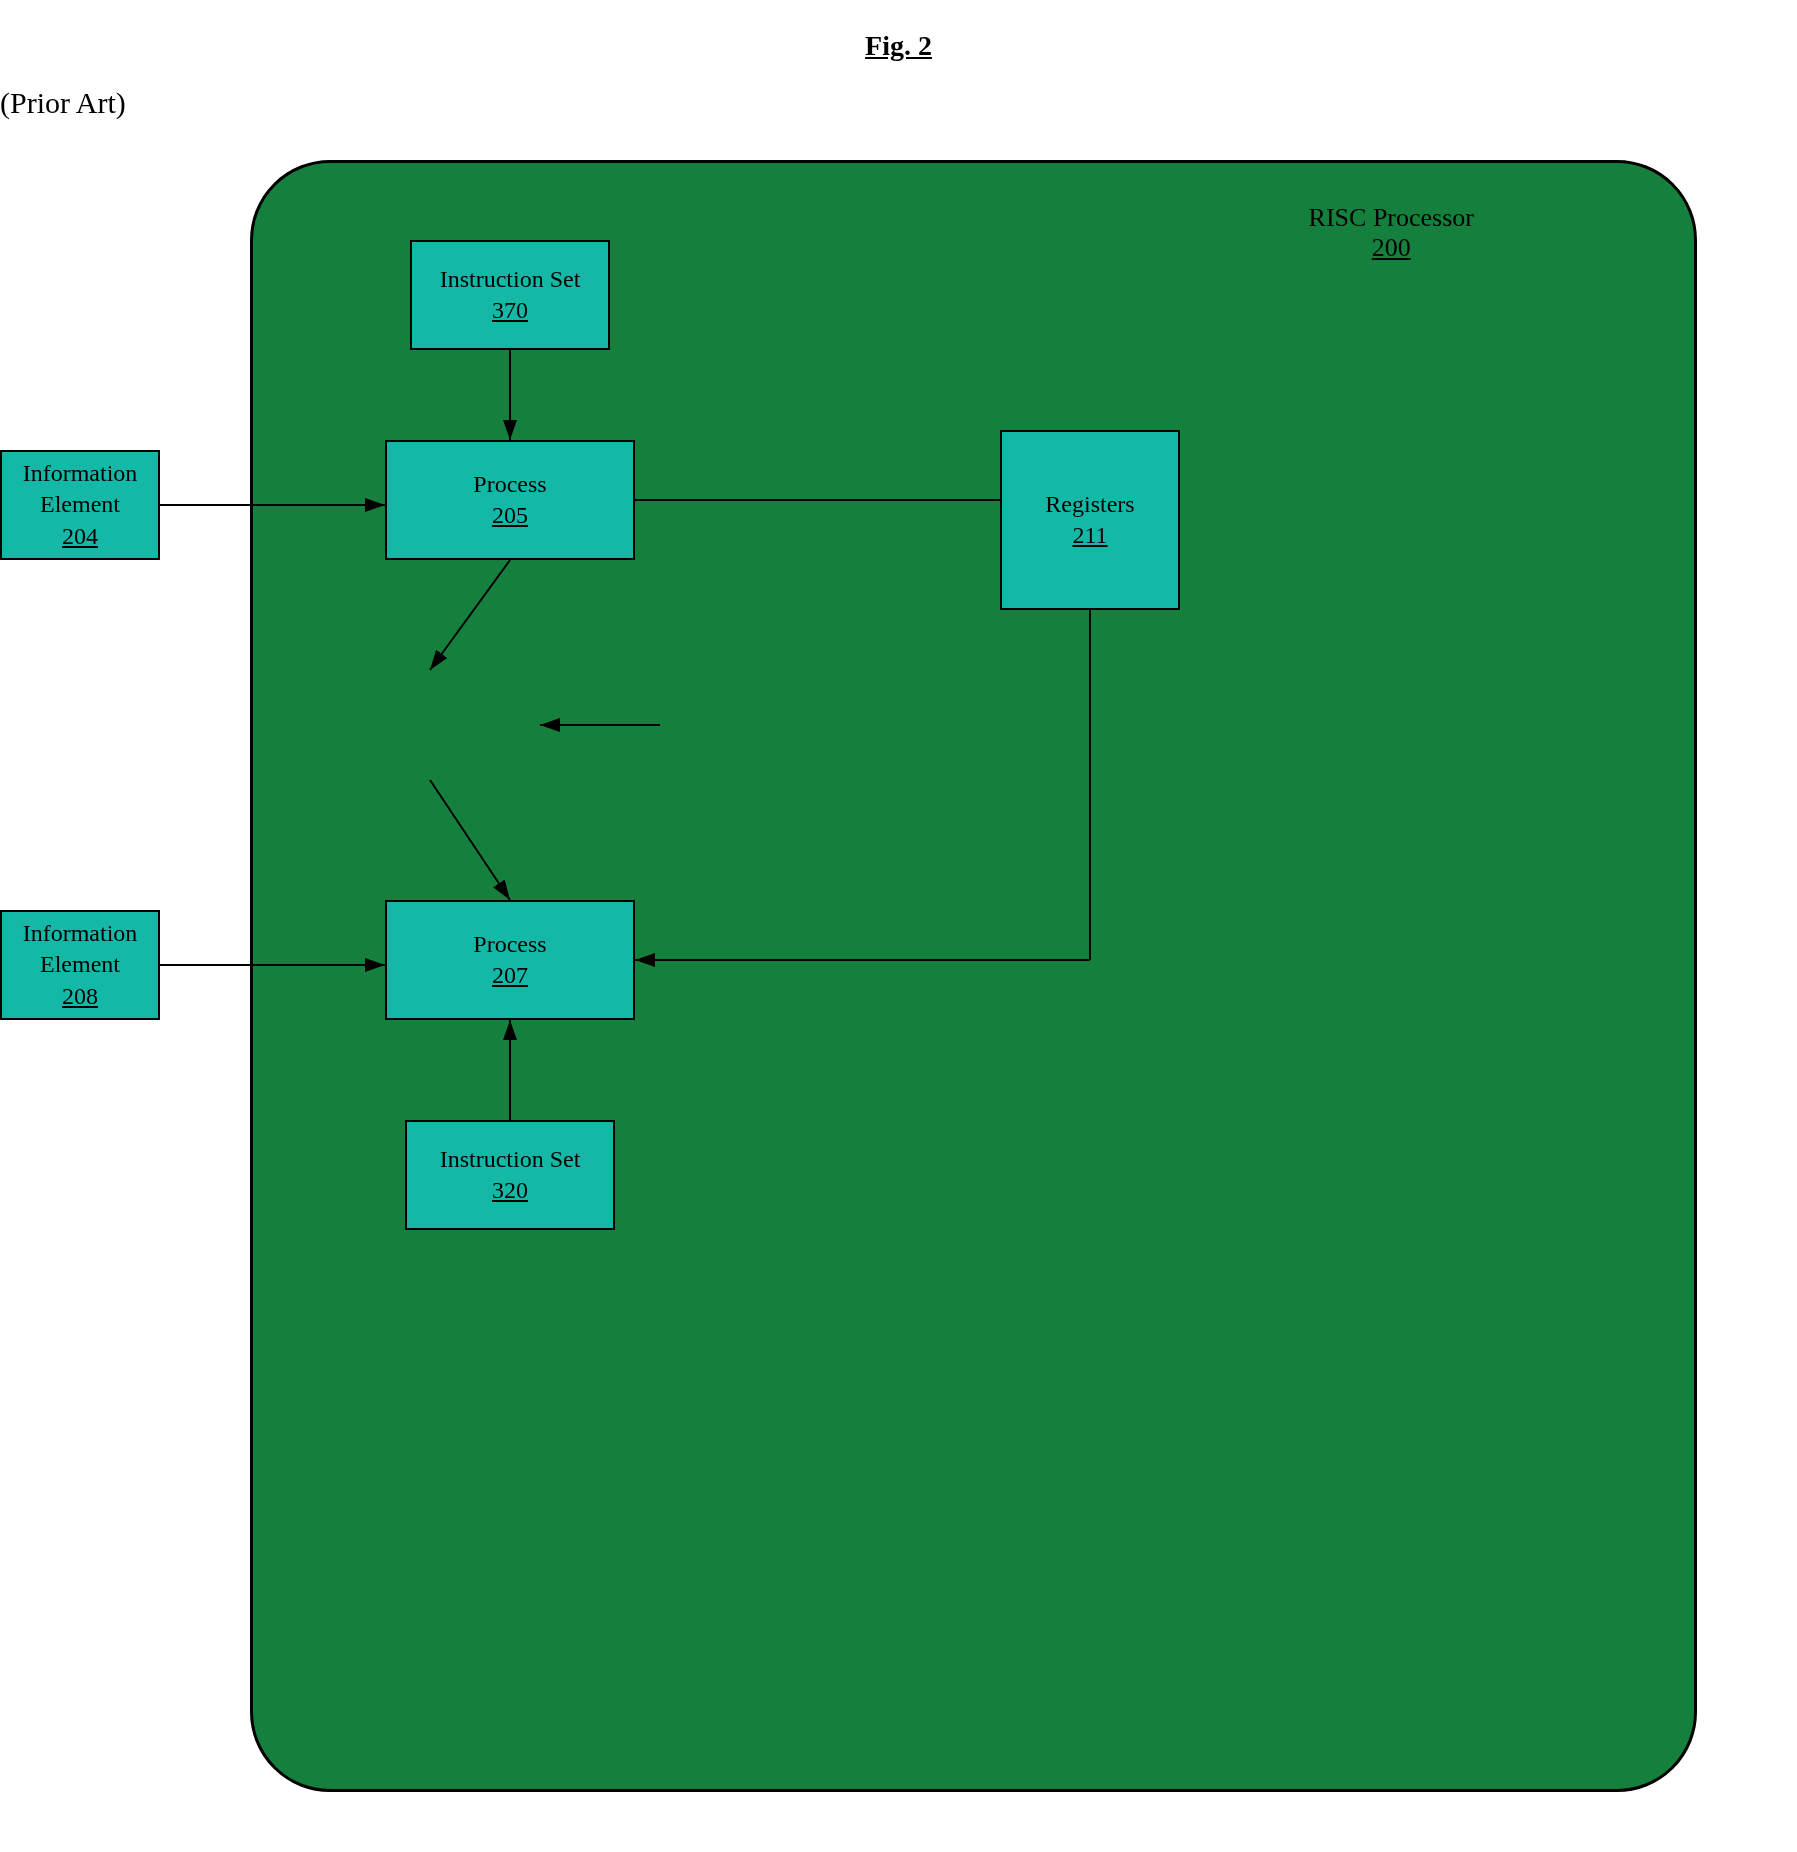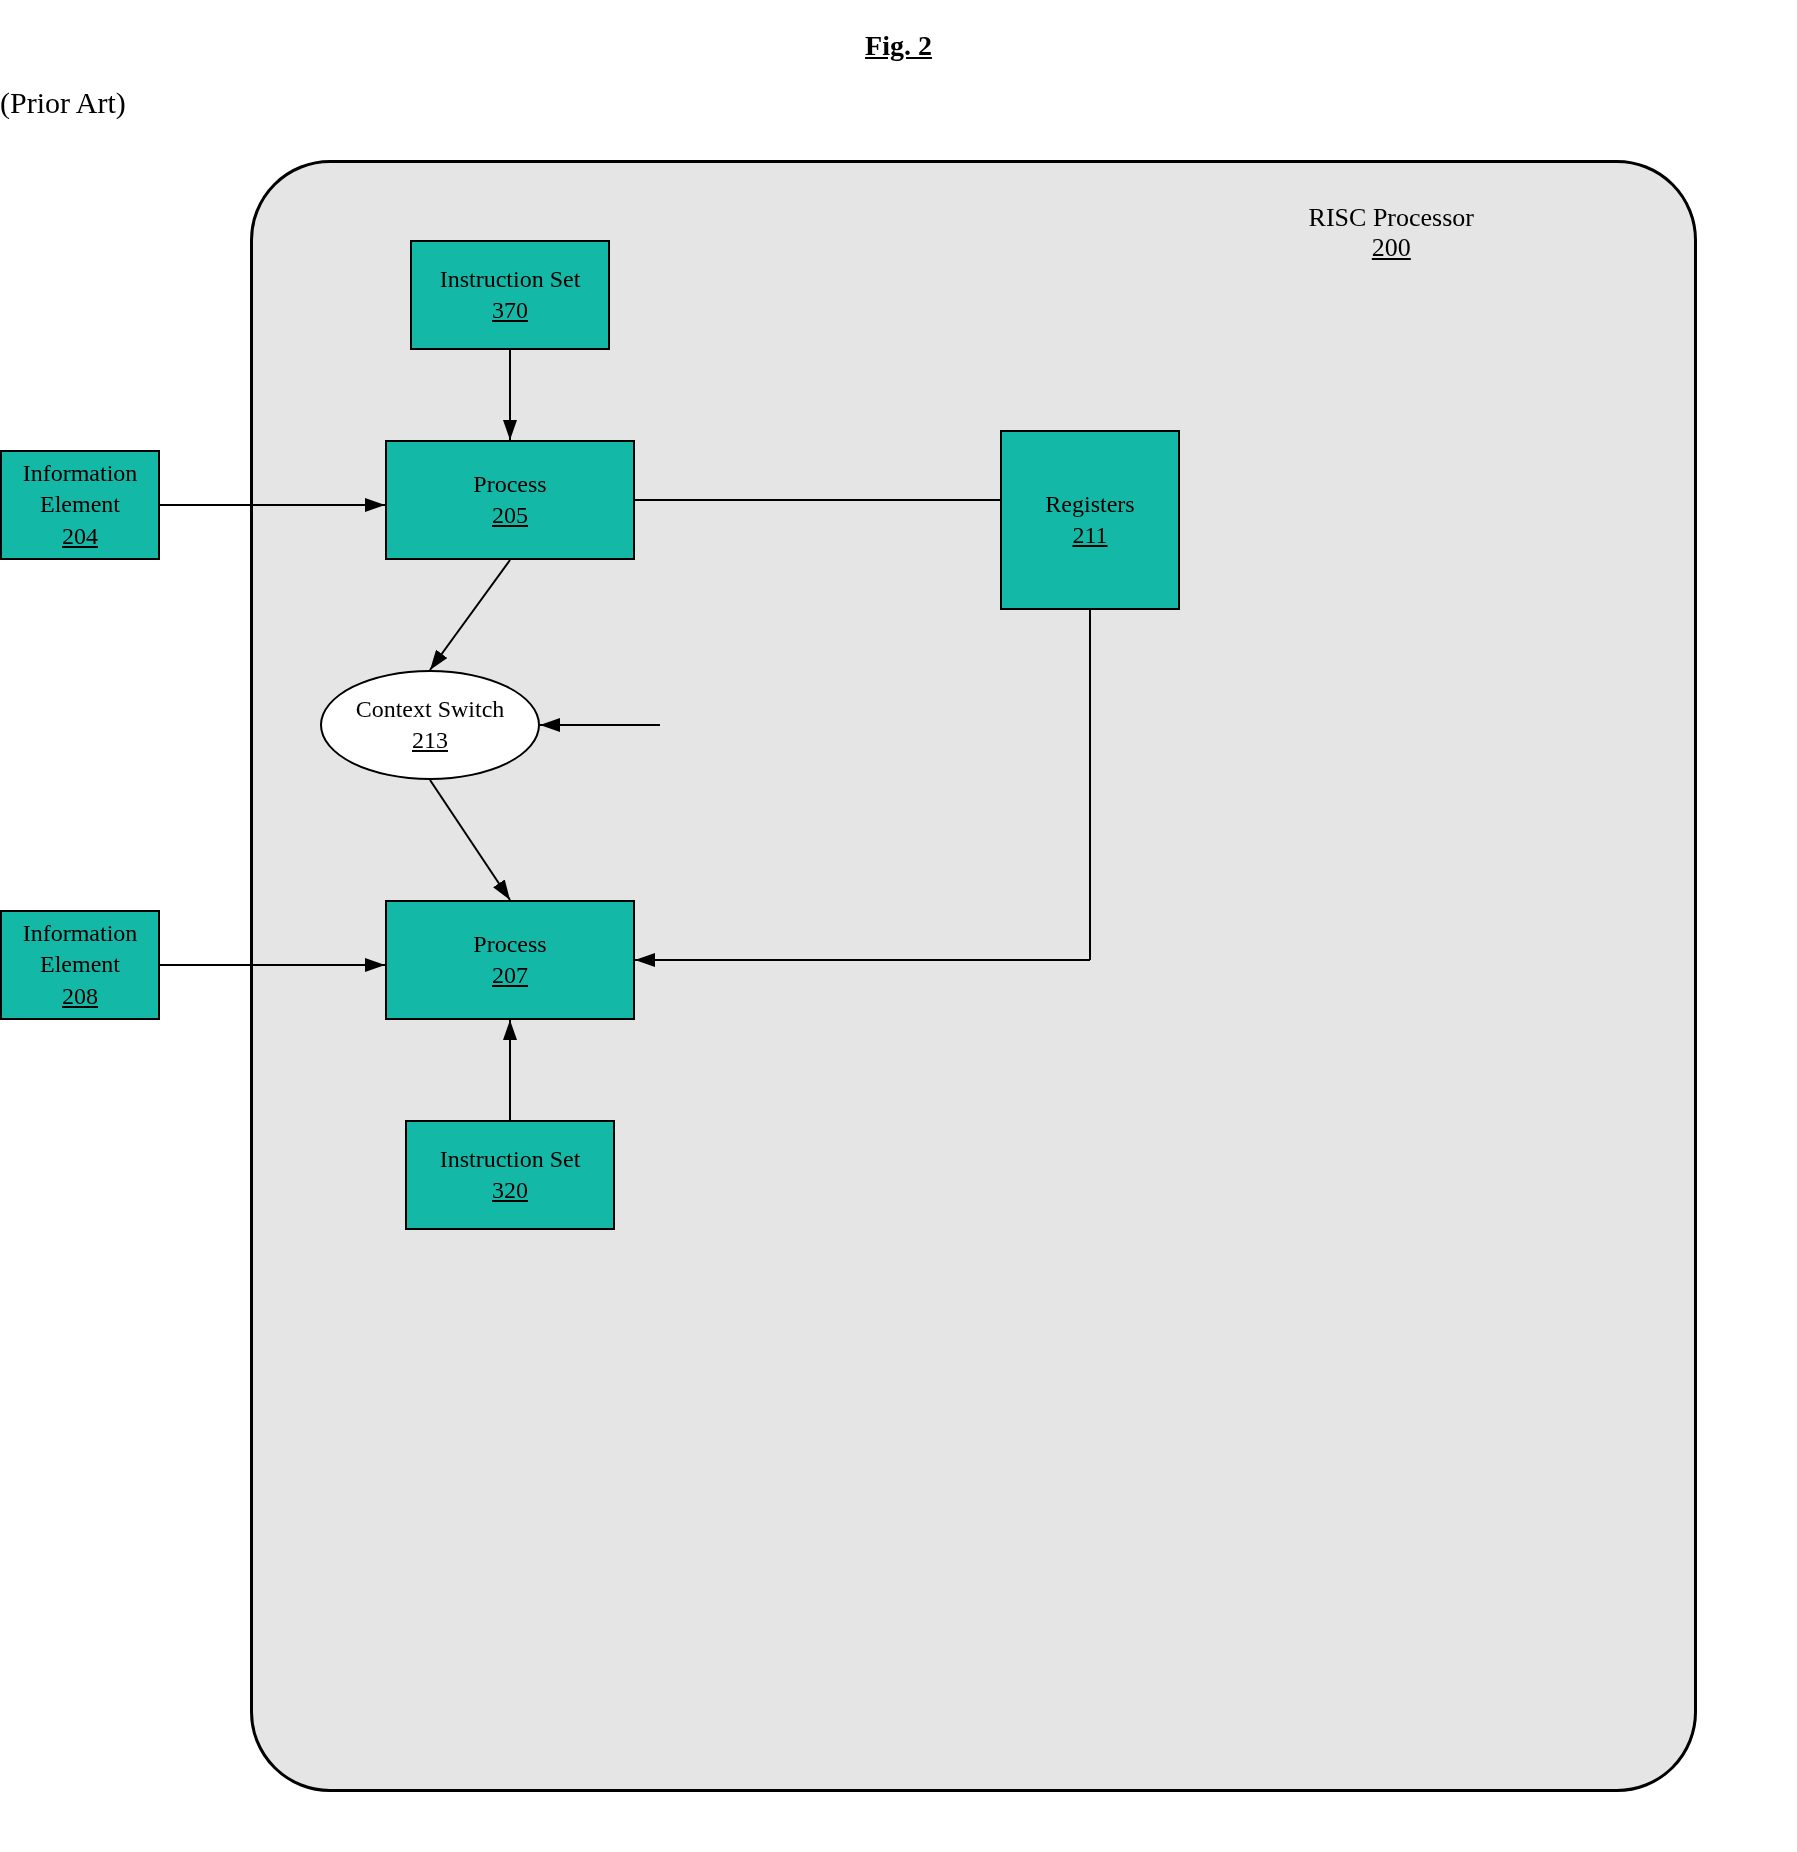--- a/index.html
+++ b/index.html
@@ -36,21 +36,21 @@
 
     
     .risc-container {
       position: absolute;
       top: 0;
       left: 150px;
       right: 0;
       bottom: 0;
       border: 3px solid #000;
       border-radius: 80px;
-      background: #e5e5e5;
+      background: #15803d;
     }
 
     .risc-label {
       position: absolute;
       top: 40px;
       right: 220px;
       text-align: center;
       font-size: 26px;
     }
 
@@ -230,24 +230,20 @@
   <div id="is202" class="box">
     <span>Instruction Set</span>
     <span class="box-num">370</span>
   </div>
 
   <div id="proc205" class="box">
     <span>Process</span>
     <span class="box-num">205</span>
   </div>
 
-  <div id="ctxswitch" class="ellipse">
-    <span>Context Switch</span>
-    <span class="ellipse-num">213</span>
-  </div>
 
 
   <div id="regs211" class="box">
     <span>Registers</span>
     <span class="box-num">211</span>
   </div>
 
   <div id="proc207" class="box">
     <span>Process</span>
     <span class="box-num">207</span>

